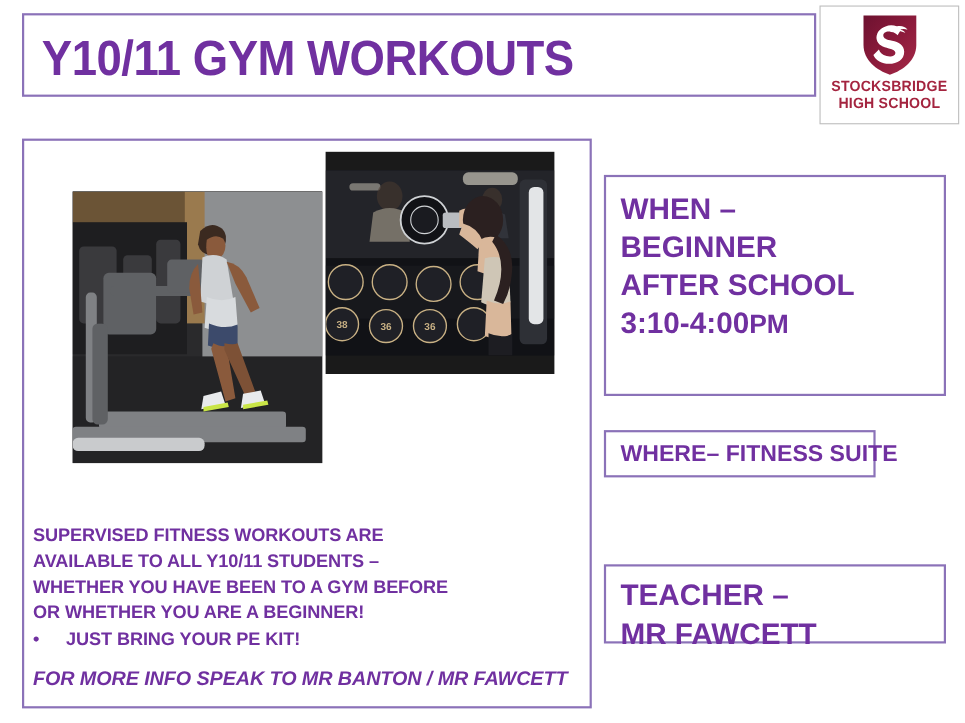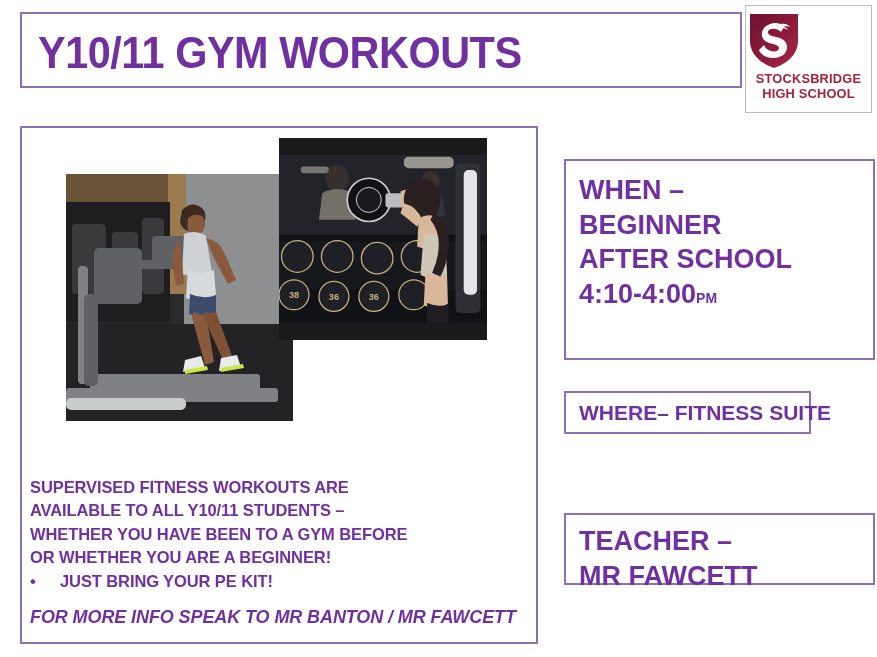--- a/index.html
+++ b/index.html
@@ -49,20 +49,21 @@
   .logo-box {
     position: absolute;
     left: 745px;
     top: 5px;
     width: 127px;
     height: 108px;
     border: 1px solid #bdbdbd;
     background: #ffffff;
     display: flex;
     flex-direction: column;
+    align-items: center;
     justify-content: flex-start;
     padding-top: 5px;
   }
 
   .logo-shield { width: 56px; height: 58px; display: block; }
 
   .logo-text {
     text-align: center;
     color: #a4243f;
     font-size: 13.5px;
@@ -86,21 +87,21 @@
   }
 
   
   .photo {
     position: absolute;
     overflow: hidden;
     background: #1a1a1a;
   }
 
   .photo-treadmill { left: 44px; top: 46px; width: 227px; height: 247px; }
-  .photo-dumbbell  { left: 257px; top: 10px; width: 208px; height: 202px; }
+  .photo-dumbbell  { left: 274px; top: 10px; width: 208px; height: 202px; }
 
   .photo svg { display: block; width: 100%; height: 100%; }
 
   
   .body-text {
     position: absolute;
     left: 8px;
     top: 348px;
     width: 500px;
     color: #7030a0;
@@ -127,21 +128,20 @@
     white-space: nowrap;
   }
 
   
   .info-box {
     position: absolute;
     border: 2px solid #8b72b8;
     background: #ffffff;
     color: #7030a0;
     font-weight: bold;
-    margin-left: 15px;
   }
 
   .box-when {
     left: 549px; top: 159px; width: 311px; height: 201px;
     padding: 12px 0 0 13px;
     font-size: 27px;
     line-height: 1.28;
   }
 
   .box-where {
@@ -152,21 +152,21 @@
   }
 
   .box-teacher {
     left: 549px; top: 513px; width: 311px; height: 72px;
     padding: 9px 0 0 13px;
     font-size: 27px;
     line-height: 1.3;
   }
 
   .small-caps-pm {
-    font-size: 14px;
+    font-size: 24px;
   }
 
   .nowrap { white-space: nowrap; }
 </style>
 </head>
 <body>
 
 <div id="poster">
 
   <div class="header-box">
@@ -312,21 +312,21 @@
         <span>JUST BRING YOUR PE KIT!</span>
       </div>
       <div class="footnote">FOR MORE INFO SPEAK TO MR BANTON / MR FAWCETT</div>
     </div>
   </div>
 
   <div class="info-box box-when">
     <div class="nowrap">WHEN –</div>
     <div class="nowrap">BEGINNER</div>
     <div class="nowrap">AFTER SCHOOL</div>
-    <div class="nowrap"><span>4:10-4:00</span><span class="small-caps-pm">PM</span></div>
+    <div class="nowrap"><span>3:10-4:00</span><span class="small-caps-pm">PM</span></div>
   </div>
 
   <div class="info-box box-where">
     <span class="nowrap">WHERE– FITNESS SUITE</span>
   </div>
 
   <div class="info-box box-teacher">
     <div class="nowrap">TEACHER –</div>
     <div class="nowrap">MR FAWCETT</div>
   </div>

